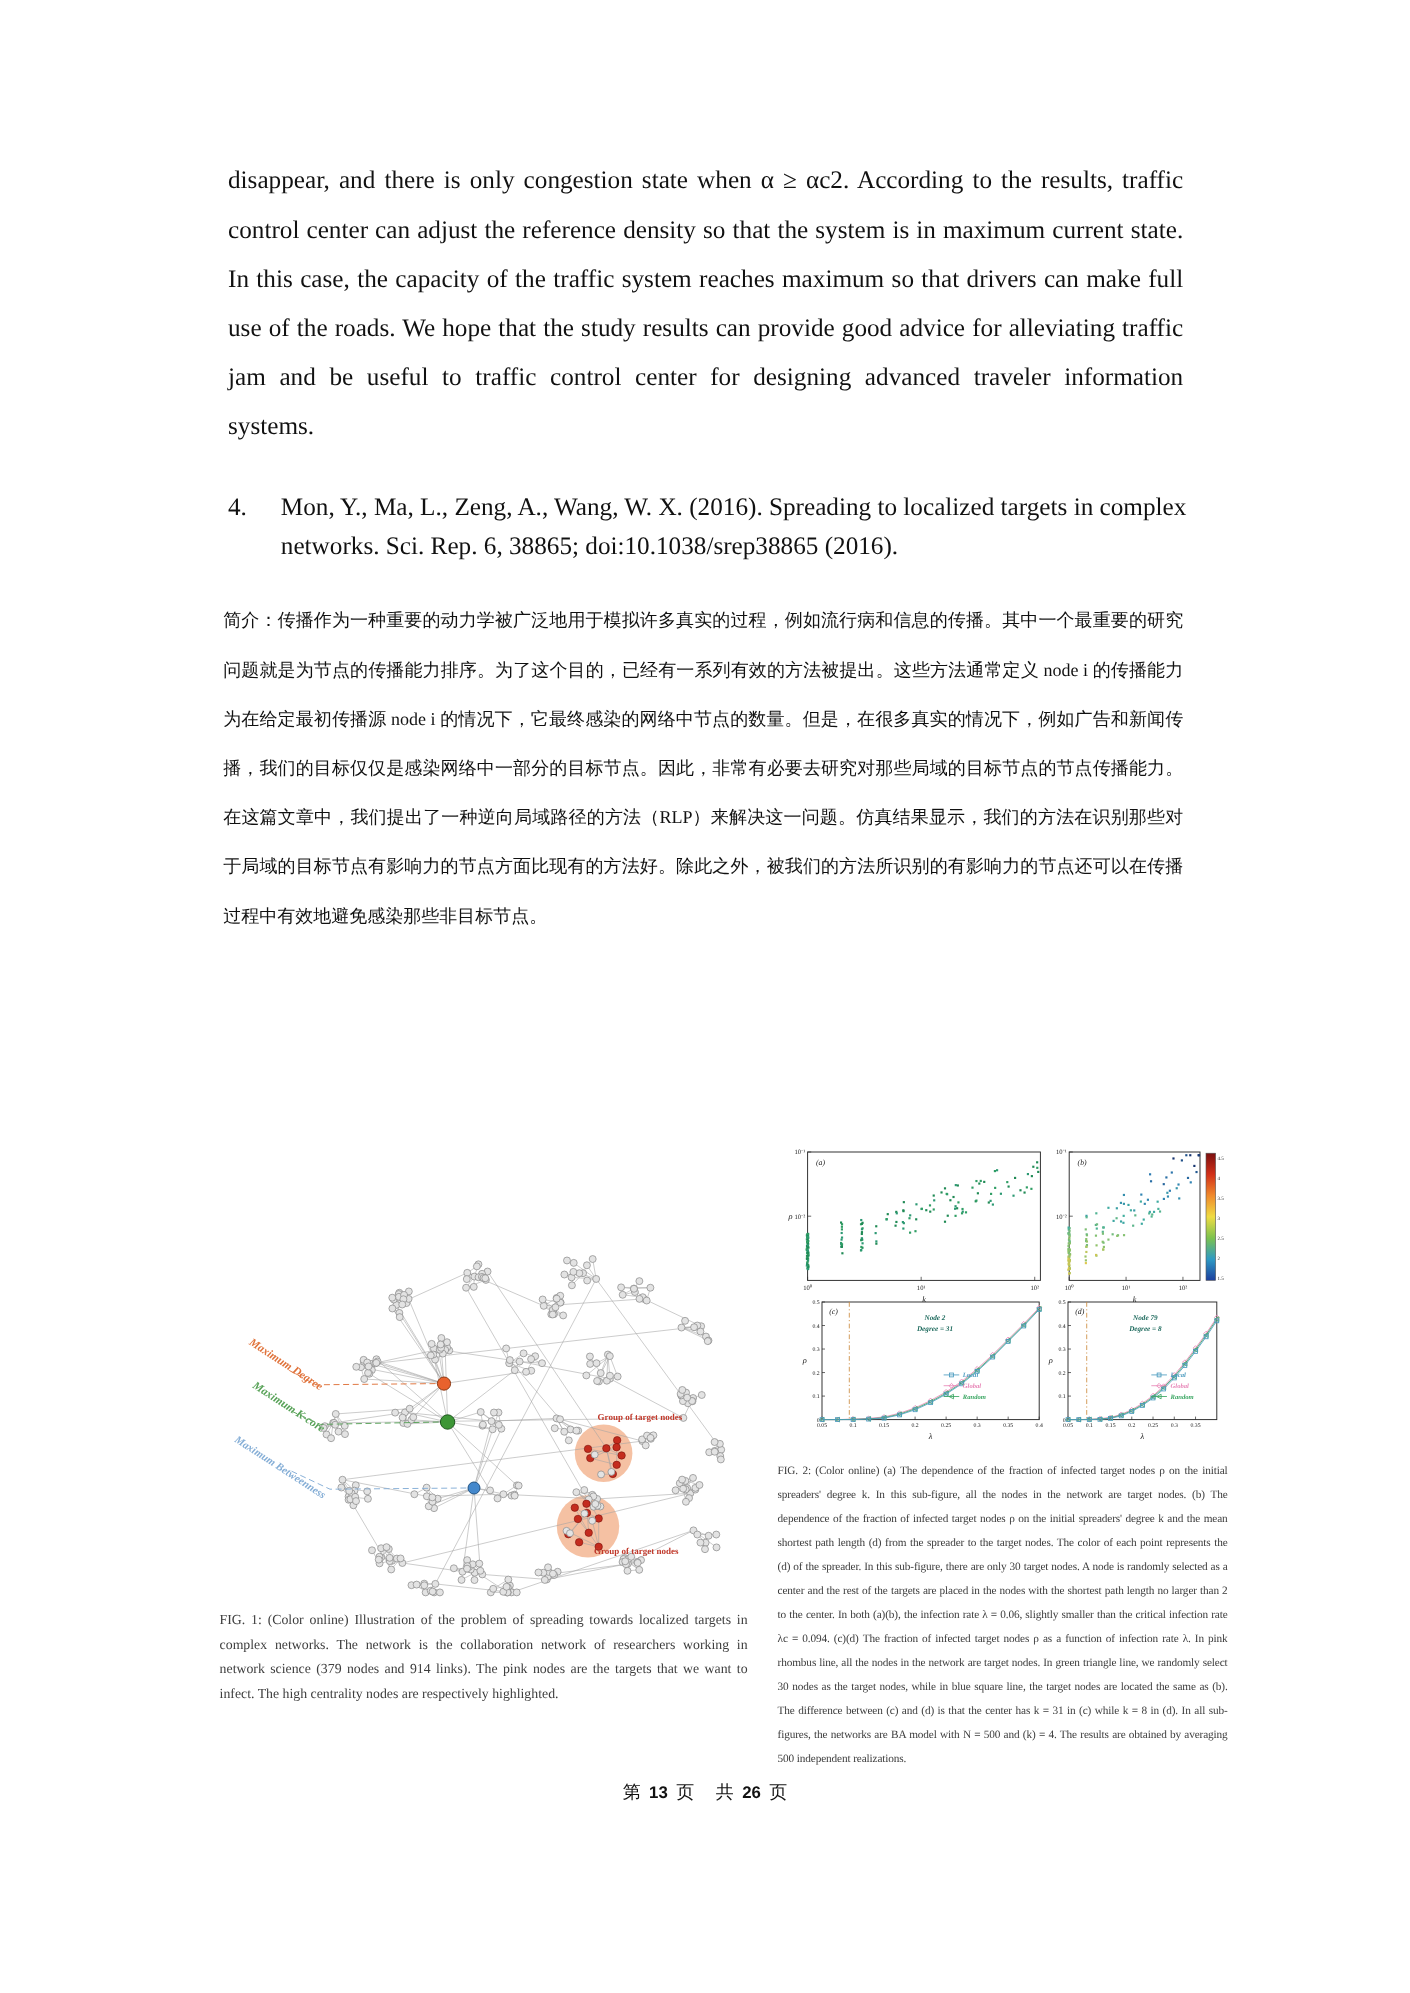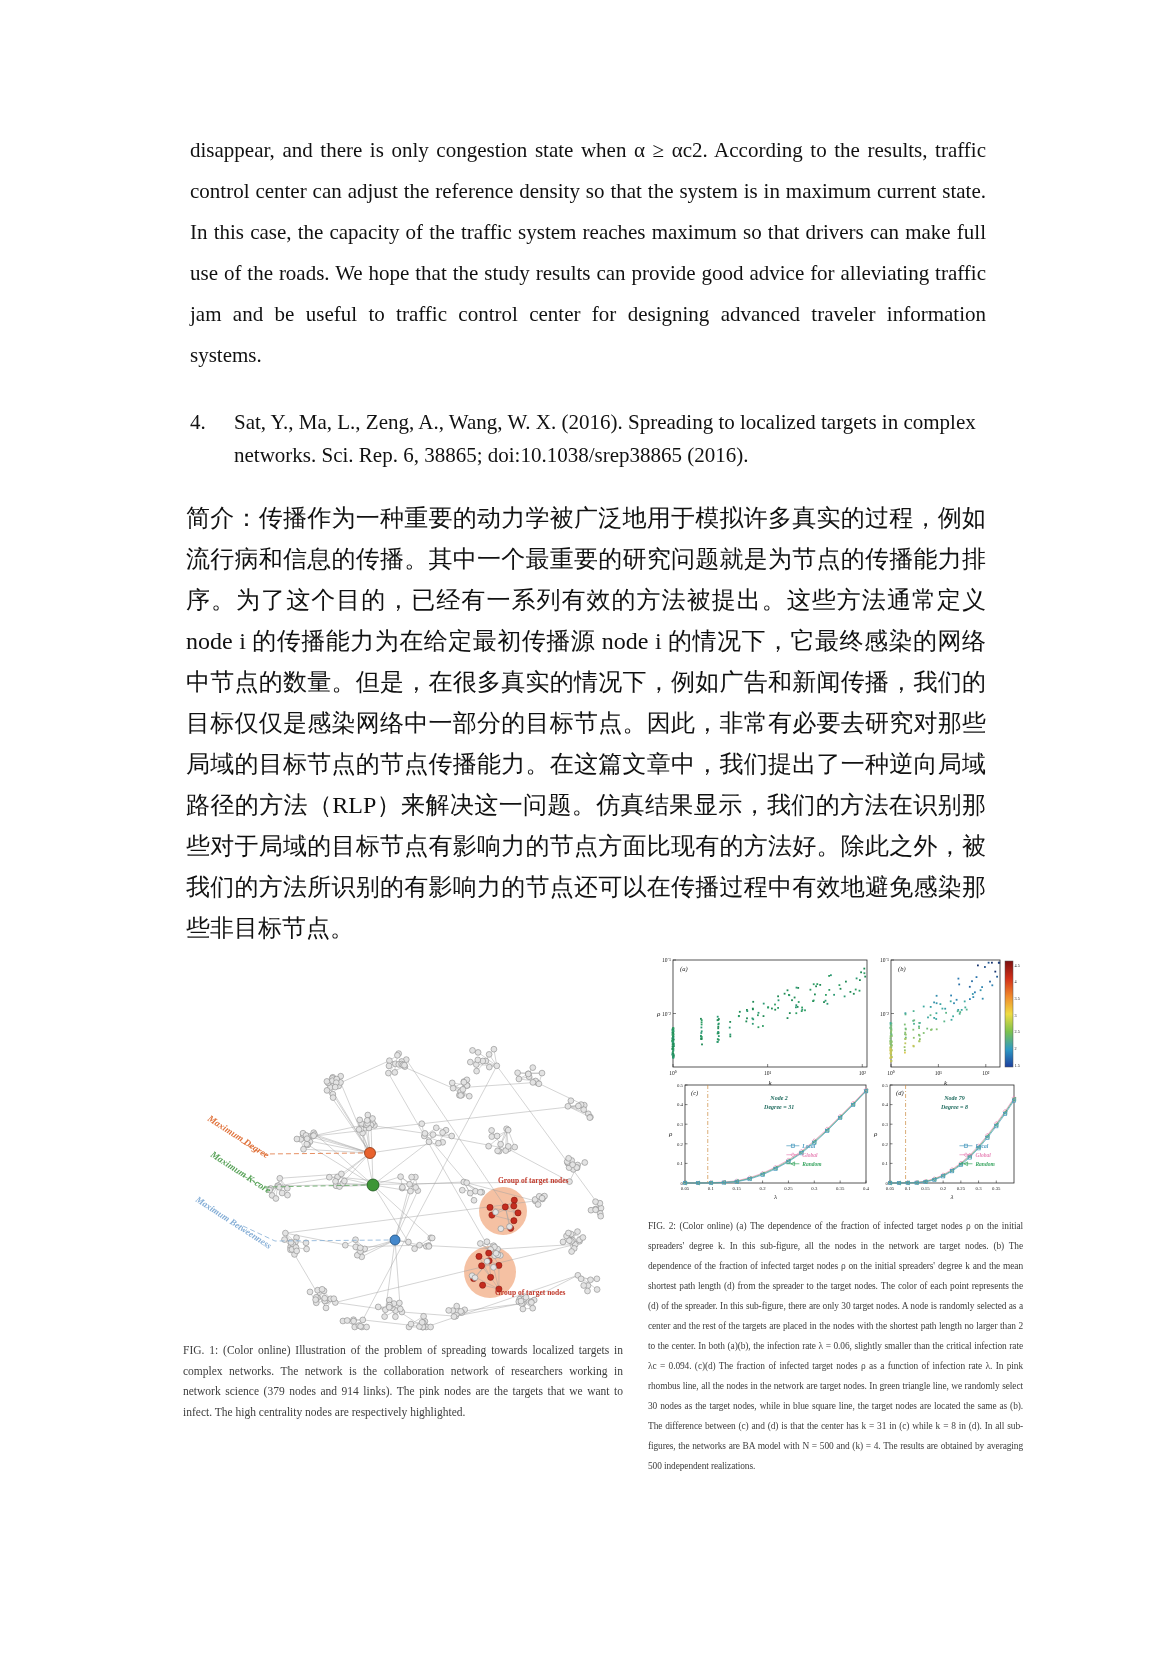--- a/index.html
+++ b/index.html
@@ -3,21 +3,21 @@
 <meta charset="utf-8">
 <style>
 *{margin:0;padding:0;box-sizing:border-box}
 html,body{background:#ffffff}
 body{font-family:"Liberation Serif",serif;color:#111}
 .page{position:relative;width:1175px;height:1661px;background:#fff;overflow:hidden}
 .en-para{position:absolute;left:190px;top:130px;width:796px;font-size:21px;line-height:41px;text-align:justify}
 .ref-row{position:absolute;left:190px;top:406px;width:800px;display:flex;font-size:21px;line-height:33px}
 .ref-num{width:44px;flex:none}
 .ref-body{flex:1}
-.zh-para{position:absolute;left:186px;top:498px;width:800px;font-size:24px;line-height:41px;text-align:justify;font-family:"Liberation Serif","DejaVu Sans",serif}
+.zh-para{position:absolute;left:186px;top:498px;width:800px;font-size:15px;line-height:41px;text-align:justify;font-family:"Liberation Serif","DejaVu Sans",serif}
 .fig2{position:absolute;left:648px;top:903px;width:375px}
 .fig2-plots{width:375px;height:300px}
 .fig2-cap{margin-top:13px;font-size:9.4px;line-height:20px;text-align:justify;color:#3d3d3d;letter-spacing:-0.1px}
 .fig1{position:absolute;left:183px;top:1032px;width:440px}
 .fig1-net{width:440px;height:300px}
 .fig1-cap{margin-top:8px;font-size:11.5px;line-height:20.5px;text-align:justify;color:#3d3d3d}
 .footer{position:absolute;left:0;top:1484px;width:100%;text-align:center;font-size:15px;font-family:"Liberation Serif","DejaVu Sans",serif}
 .footer span{padding:0 3px}
 .footer .pg{font-family:"Liberation Sans",sans-serif;font-weight:bold;font-size:14px;padding:0 4px}
 .footer .gap{margin-left:12px}
@@ -25,21 +25,21 @@
 </style>
 </head>
 <body>
 
 <div class="page">
 
   <p class="en-para">disappear, and there is only congestion state when α ≥ αc2. According to the results, traffic control center can adjust the reference density so that the system is in maximum current state. In this case, the capacity of the traffic system reaches maximum so that drivers can make full use of the roads. We hope that the study results can provide good advice for alleviating traffic jam and be useful to traffic control center for designing advanced traveler information systems.</p>
 
   <div class="ref-row">
     <div class="ref-num">4.</div>
-    <div class="ref-body">Sat, Y., Ma, L., Zeng, A., Wang, W. X. (2016). Spreading to localized targets in complex networks. Sci. Rep. 6, 38865; doi:10.1038/srep38865 (2016).</div>
+    <div class="ref-body">Mon, Y., Ma, L., Zeng, A., Wang, W. X. (2016). Spreading to localized targets in complex networks. Sci. Rep. 6, 38865; doi:10.1038/srep38865 (2016).</div>
   </div>
 
   <p class="zh-para">简介：传播作为一种重要的动力学被广泛地用于模拟许多真实的过程，例如流行病和信息的传播。其中一个最重要的研究问题就是为节点的传播能力排序。为了这个目的，已经有一系列有效的方法被提出。这些方法通常定义 node i 的传播能力为在给定最初传播源 node i 的情况下，它最终感染的网络中节点的数量。但是，在很多真实的情况下，例如广告和新闻传播，我们的目标仅仅是感染网络中一部分的目标节点。因此，非常有必要去研究对那些局域的目标节点的节点传播能力。在这篇文章中，我们提出了一种逆向局域路径的方法（RLP）来解决这一问题。仿真结果显示，我们的方法在识别那些对于局域的目标节点有影响力的节点方面比现有的方法好。除此之外，被我们的方法所识别的有影响力的节点还可以在传播过程中有效地避免感染那些非目标节点。</p>
 
   <figure class="fig2">
     <div id="fig2-plots" class="fig2-plots"><svg viewBox="0 0 375 300" width="375" height="300">
           <defs>
             <linearGradient id="cbg" x1="0" y1="0" x2="0" y2="1">
               <stop offset="0" stop-color="#7c1010"></stop>
               <stop offset="0.16666666666666666" stop-color="#d23019"></stop>
@@ -1355,14 +1355,17 @@
           </g>
           <text x="0" y="0" font-family="&quot;Liberation Serif&quot;,serif" fill="#e0733c" font-size="9.5" font-style="italic" font-weight="bold" transform="translate(24 88) rotate(33)">Maximum Degree</text>
           <text x="0" y="0" font-family="&quot;Liberation Serif&quot;,serif" fill="#58a258" font-size="9.5" font-style="italic" font-weight="bold" transform="translate(27 124) rotate(33)">Maximum K-core</text>
           <text x="0" y="0" font-family="&quot;Liberation Serif&quot;,serif" fill="#85aed6" font-size="9" font-style="italic" font-weight="bold" transform="translate(12 169) rotate(33)">Maximum Betweenness</text>
           <text x="315" y="151" font-family="&quot;Liberation Serif&quot;,serif" fill="#c0392b" font-size="7.5" font-weight="bold">Group of target nodes</text>
           <text x="312" y="263" font-family="&quot;Liberation Serif&quot;,serif" fill="#c0392b" font-size="7.5" font-weight="bold">Group of target nodes</text>
         </svg></div>
     <figcaption class="fig1-cap">FIG. 1: (Color online) Illustration of the problem of spreading towards localized targets in complex networks.  The network is the collaboration network of researchers working in network science (379 nodes and 914 links).  The pink nodes are the targets that we want to infect.  The high centrality nodes are respectively highlighted.</figcaption>
   </figure>
 
+  <div class="footer">
+    <span>第</span><b class="pg">13</b><span>页</span><span class="gap">共</span><b class="pg">26</b><span>页</span>
+  </div>
 
 </div>
 
 </body></html>

